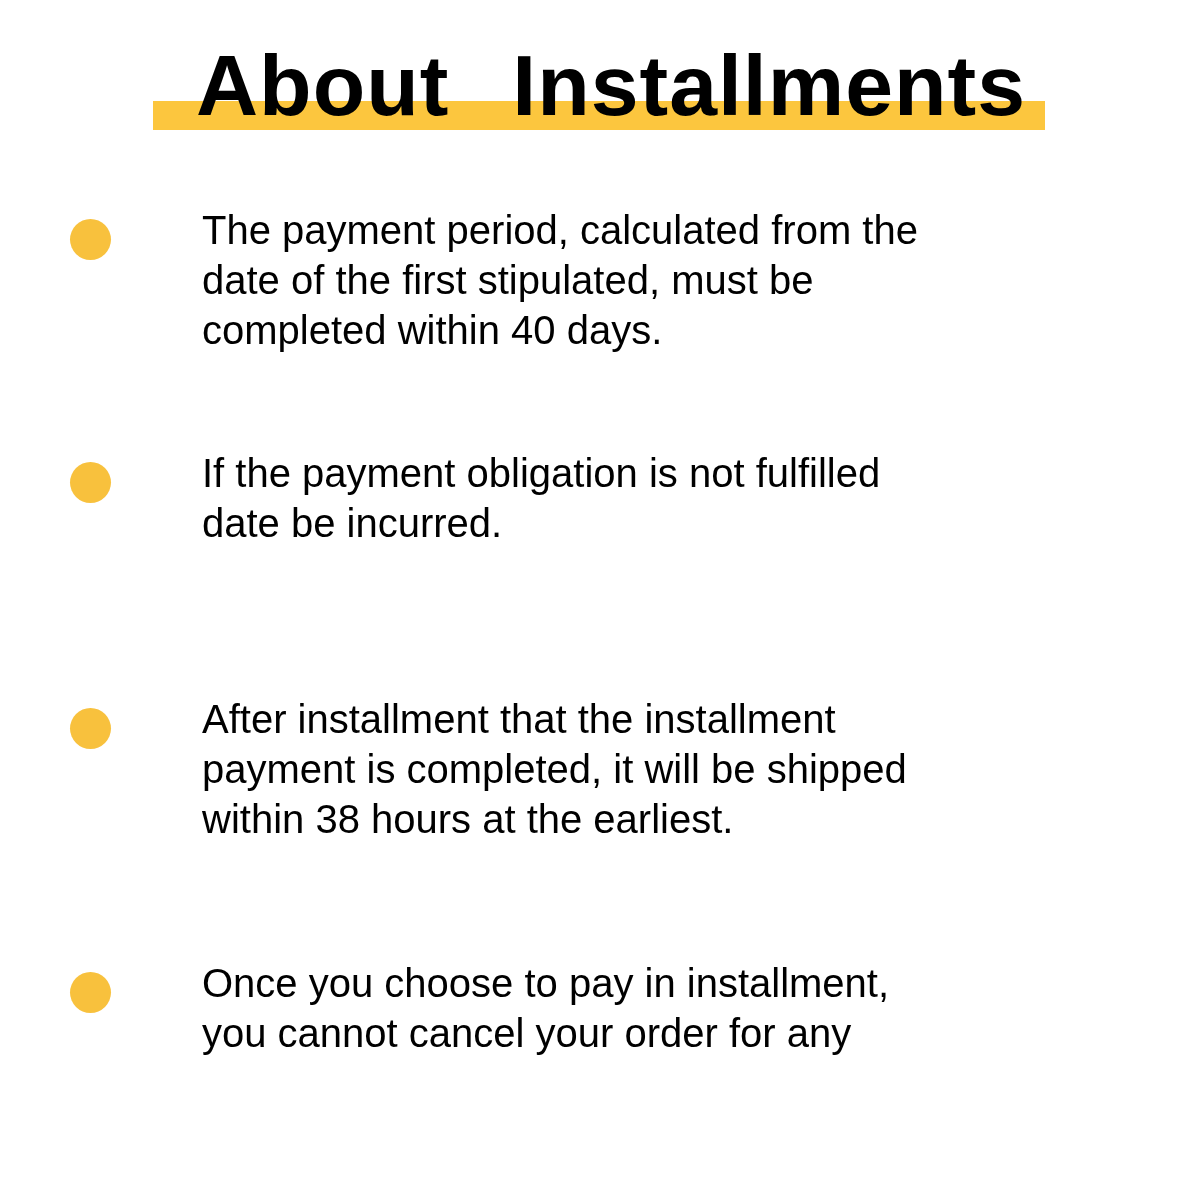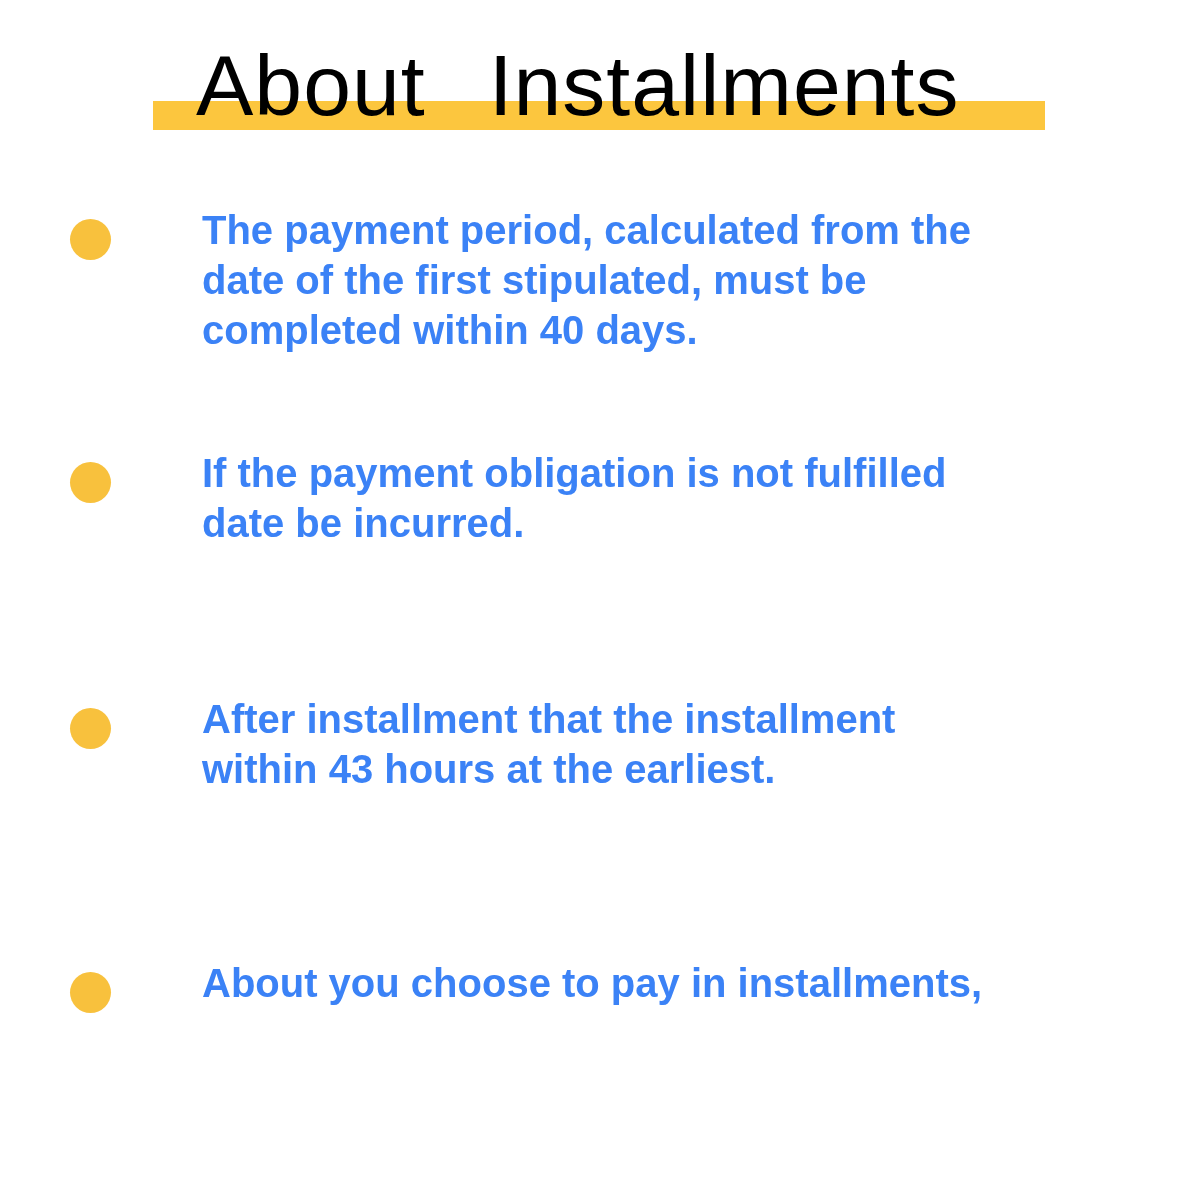--- a/index.html
+++ b/index.html
@@ -32,21 +32,21 @@
     height: 29px;
     background: var(--highlight, #FCC63E);
   }
   .page-title {
     position: absolute;
     left: 196px;
     top: 42px;
     margin: 0;
     font-size: 86px;
     line-height: 86px;
-    font-weight: 400;
+    font-weight: 700;
     letter-spacing: 1px;
     word-spacing: 38px;
     color: #000000;
     white-space: nowrap;
   }
 
   
   .bullet-list {
     list-style: none;
     margin: 0;
@@ -71,22 +71,22 @@
     border-radius: 50%;
     background: var(--dot, #F8C13D);
   }
   .bullet-text {
     position: absolute;
     left: 202px;
     top: 0;
     width: 850px;
     font-size: 40px;
     line-height: 50px;
-    font-weight: 700;
-    color: #3b82f6;
+    font-weight: 400;
+    color: #000000;
   }
   .bullet-text .line {
     display: block;
     white-space: nowrap;
   }
 </style>
 </head>
 <body>
 
 <div class="canvas">
@@ -112,25 +112,27 @@
       <div class="bullet-text">
         <span class="line">If the payment obligation is not fulfilled</span>
         <span class="line">date be incurred.</span>
       </div>
     </li>
 
     <li class="bullet-row row-3">
       <span class="dot"></span>
       <div class="bullet-text">
         <span class="line">After installment that the installment</span>
-        <span class="line">within 43 hours at the earliest.</span>
+        <span class="line">payment is completed, it will be shipped</span>
+        <span class="line">within 38 hours at the earliest.</span>
       </div>
     </li>
 
     <li class="bullet-row row-4">
       <span class="dot"></span>
       <div class="bullet-text">
-        <span class="line">About you choose to pay in installments,</span>
+        <span class="line">Once you choose to pay in installment,</span>
+        <span class="line">you cannot cancel your order for any</span>
       </div>
     </li>
 
   </ul>
 </div>
 
 </body></html>

